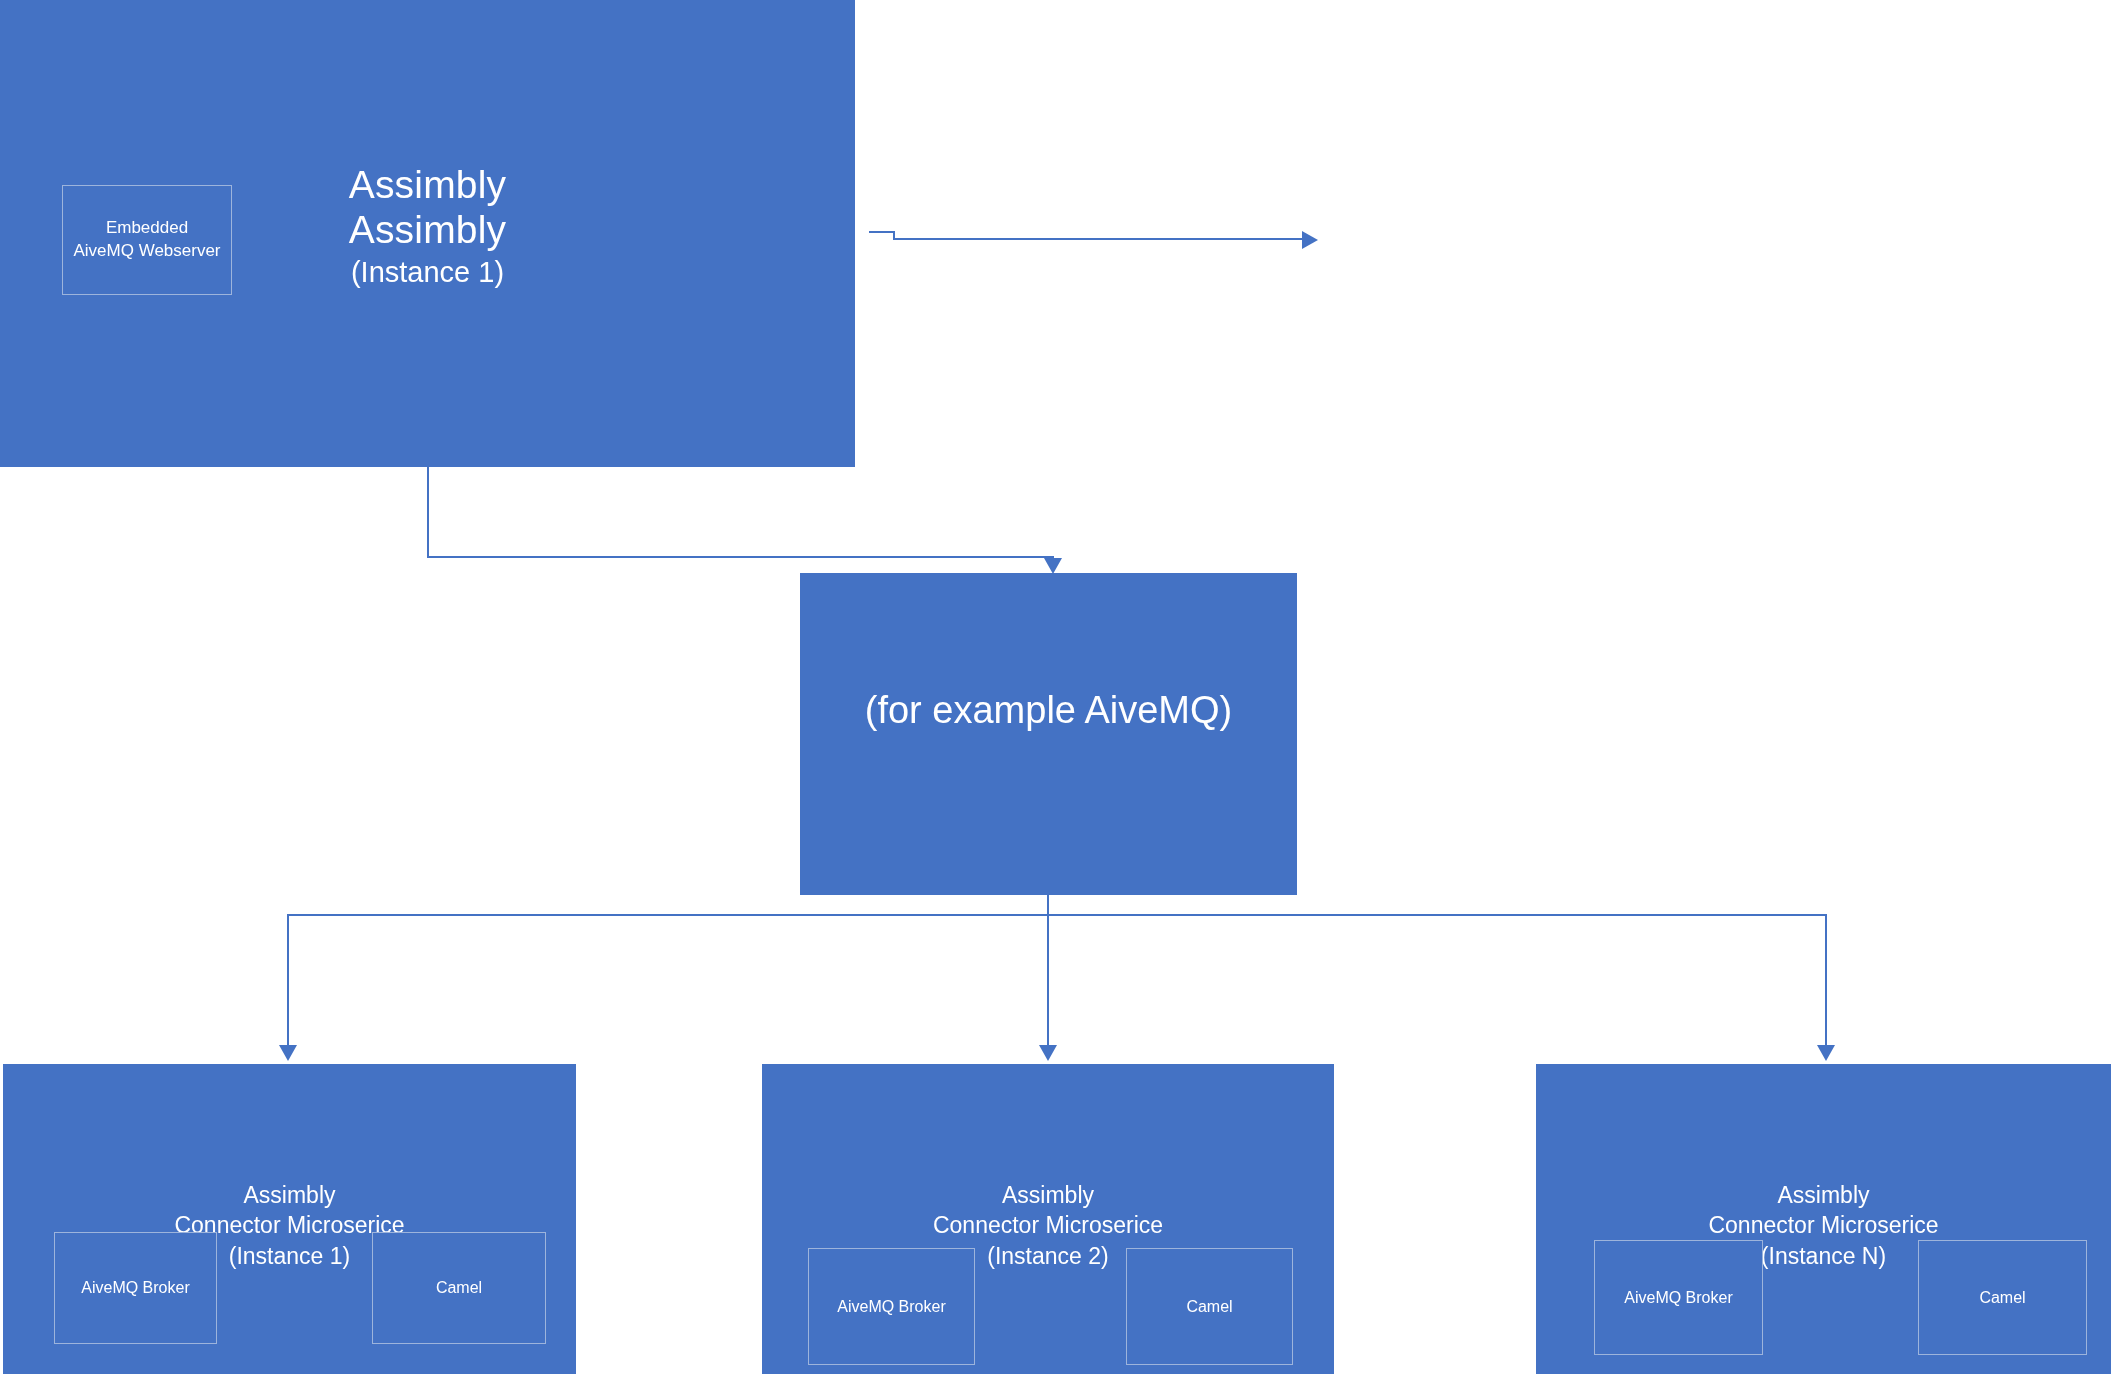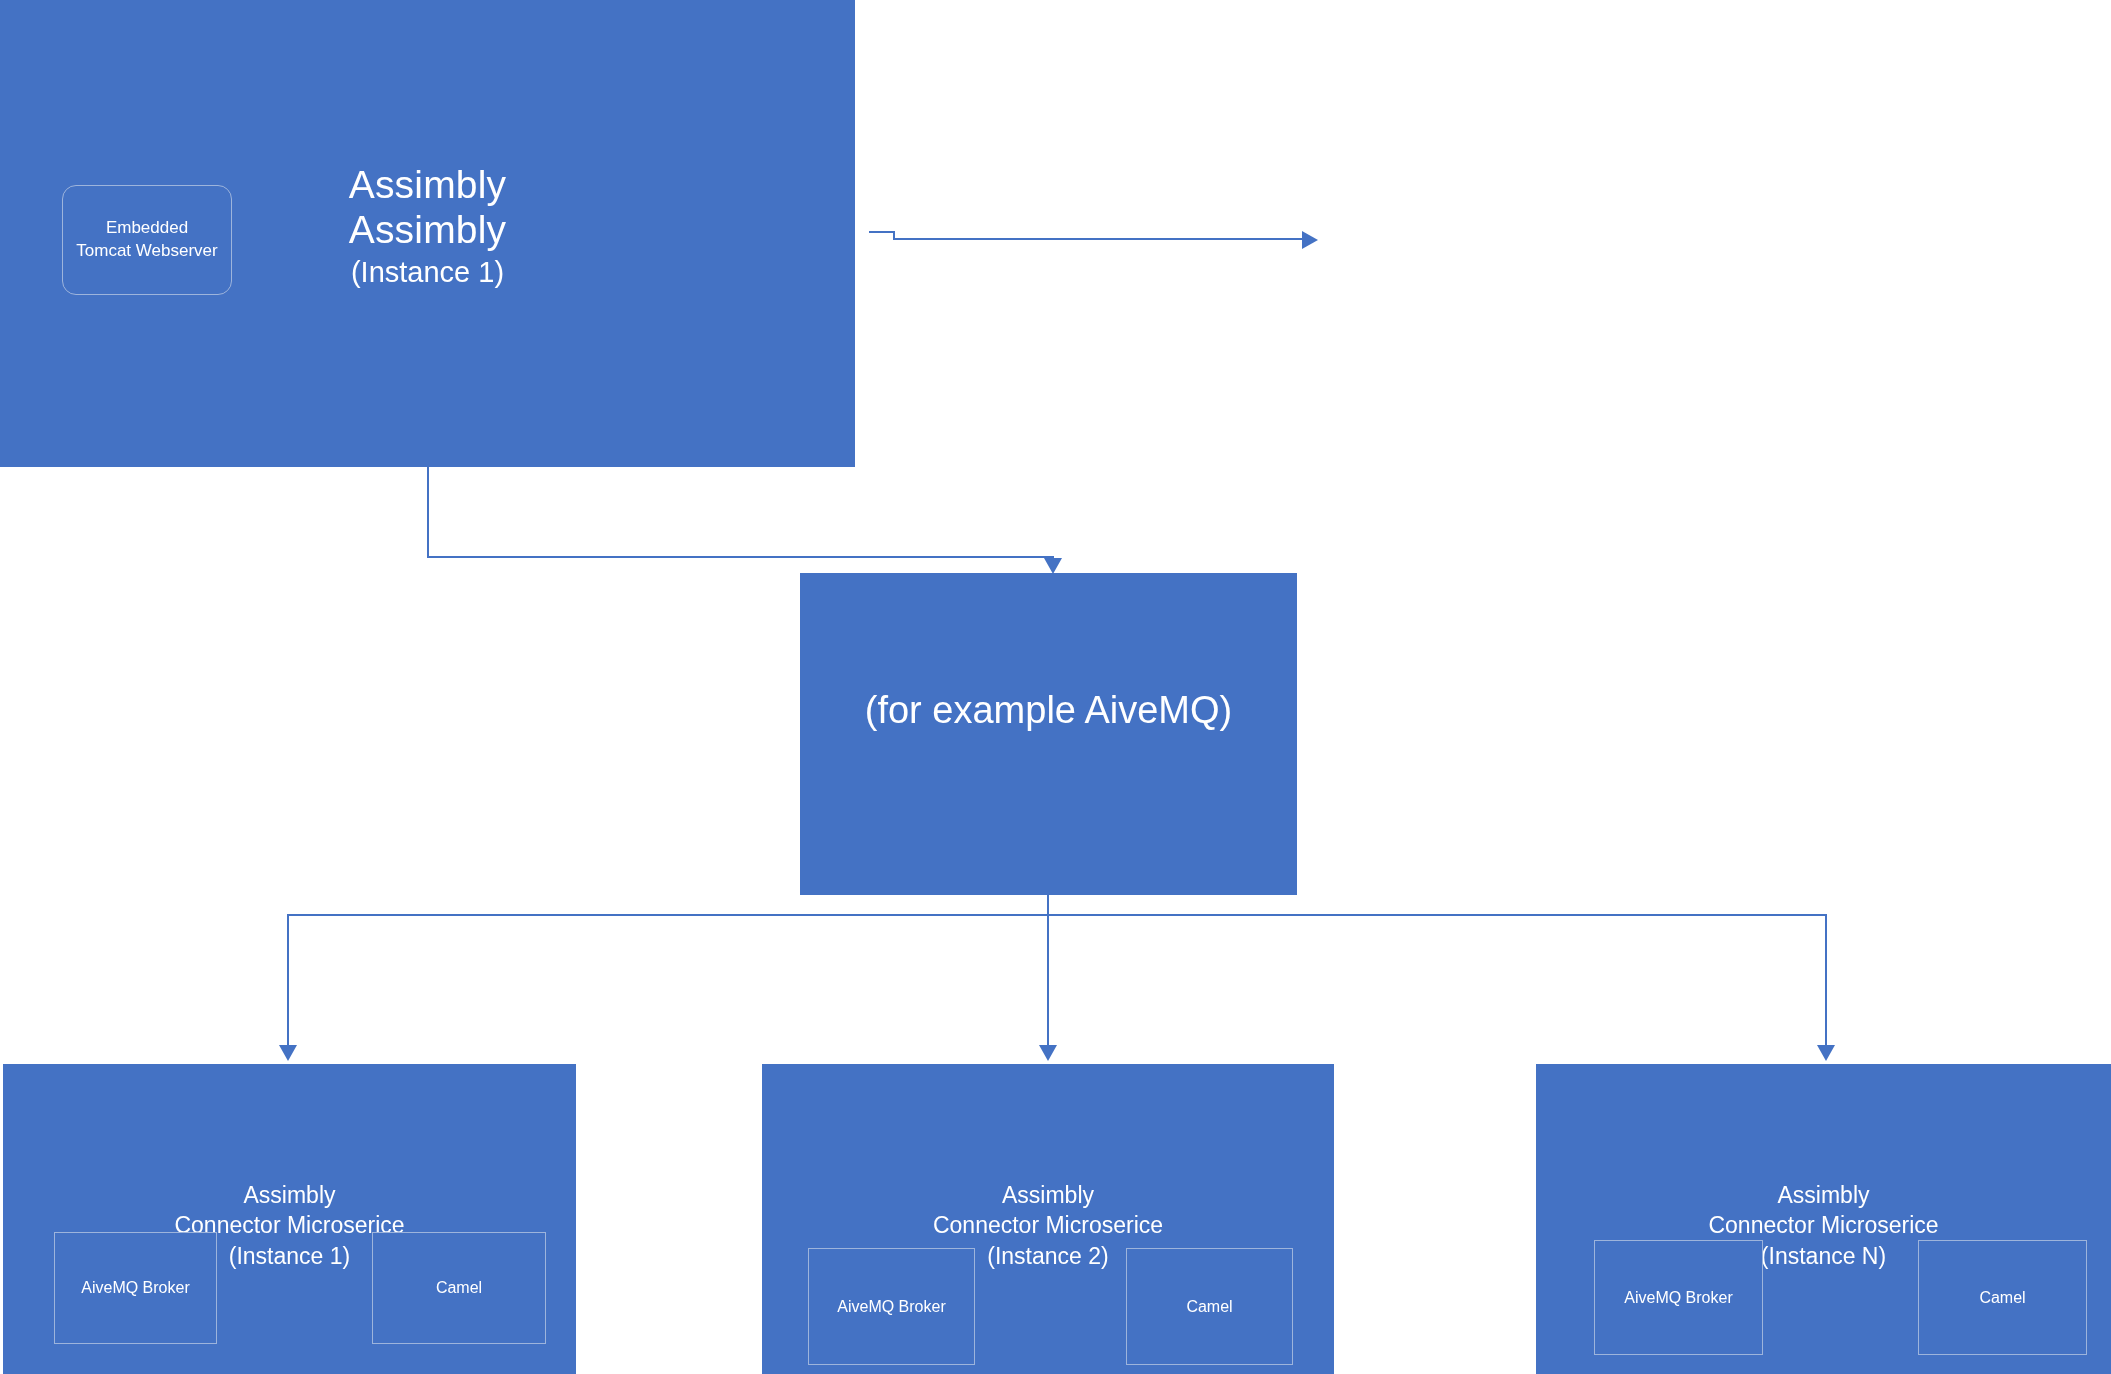--- a/index.html
+++ b/index.html
@@ -103,24 +103,24 @@
 <body>
 
 <div id="canvas">
 
   <div class="node" style="left:0px; top:0px; width:855px; height:467px;">
     <div class="label-stack" style="top:162px;">
       <div class="title-lg">Assimbly</div>
       <div class="title-lg">Assimbly</div>
       <div class="sub-lg" style="margin-top:4px;">(Instance 1)</div>
     </div>
-    <div class="subnode" style="left:62px; top:185px; width:170px; height:110px;border-radius:14px;">
+    <div class="subnode" style="left:62px; top:185px; width:170px; height:110px;">
       <div>
         <div>Embedded</div>
-        <div>Tomcat Webserver</div>
+        <div>AiveMQ Webserver</div>
       </div>
     </div>
   </div>
 
 
   <div class="node" style="left:800px; top:573px; width:497px; height:322px;">
     <div class="label-stack" style="top:115px;">
       <div class="title-md">(for example AiveMQ)</div>
     </div>
   </div>

